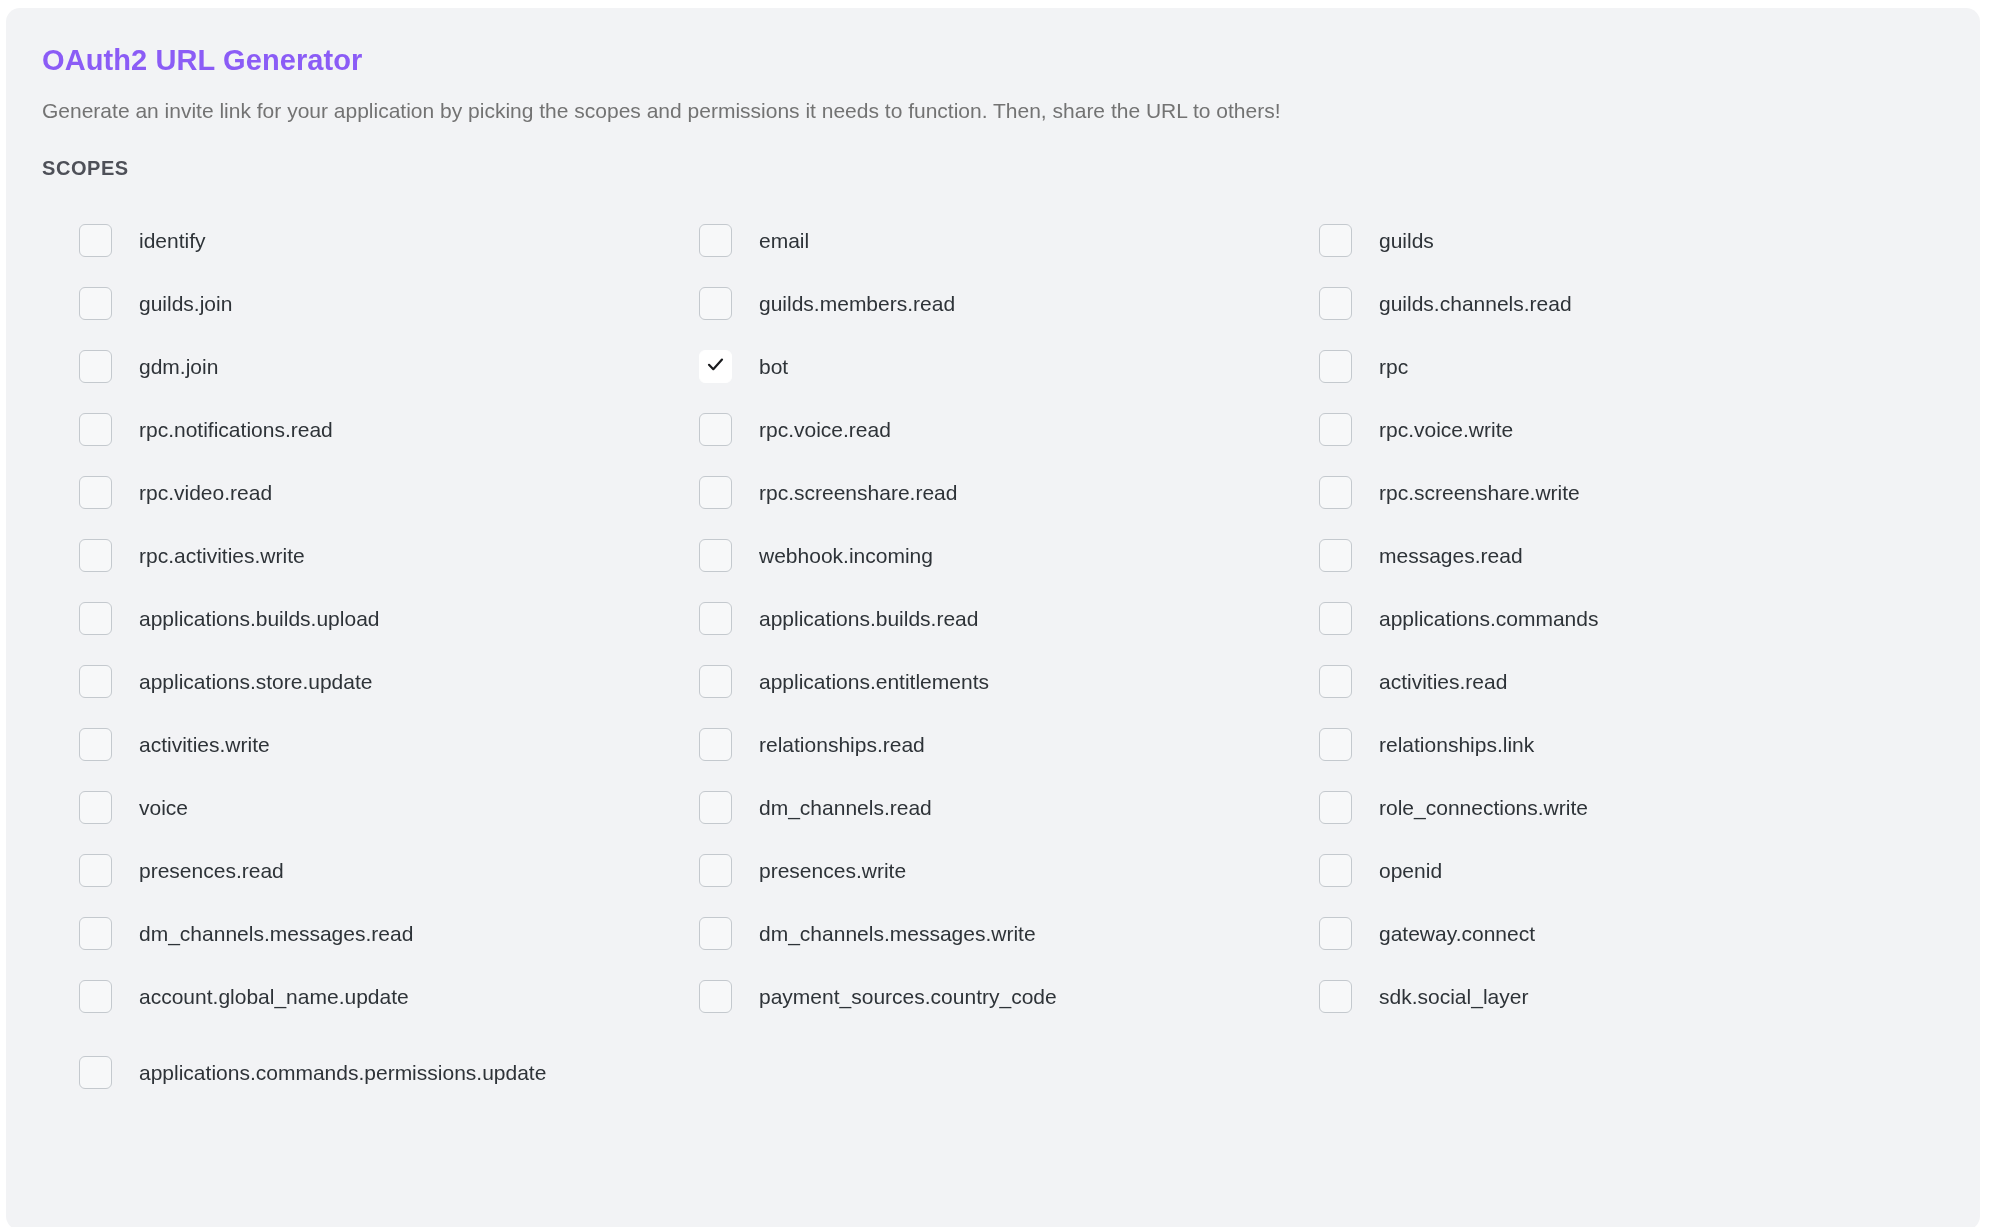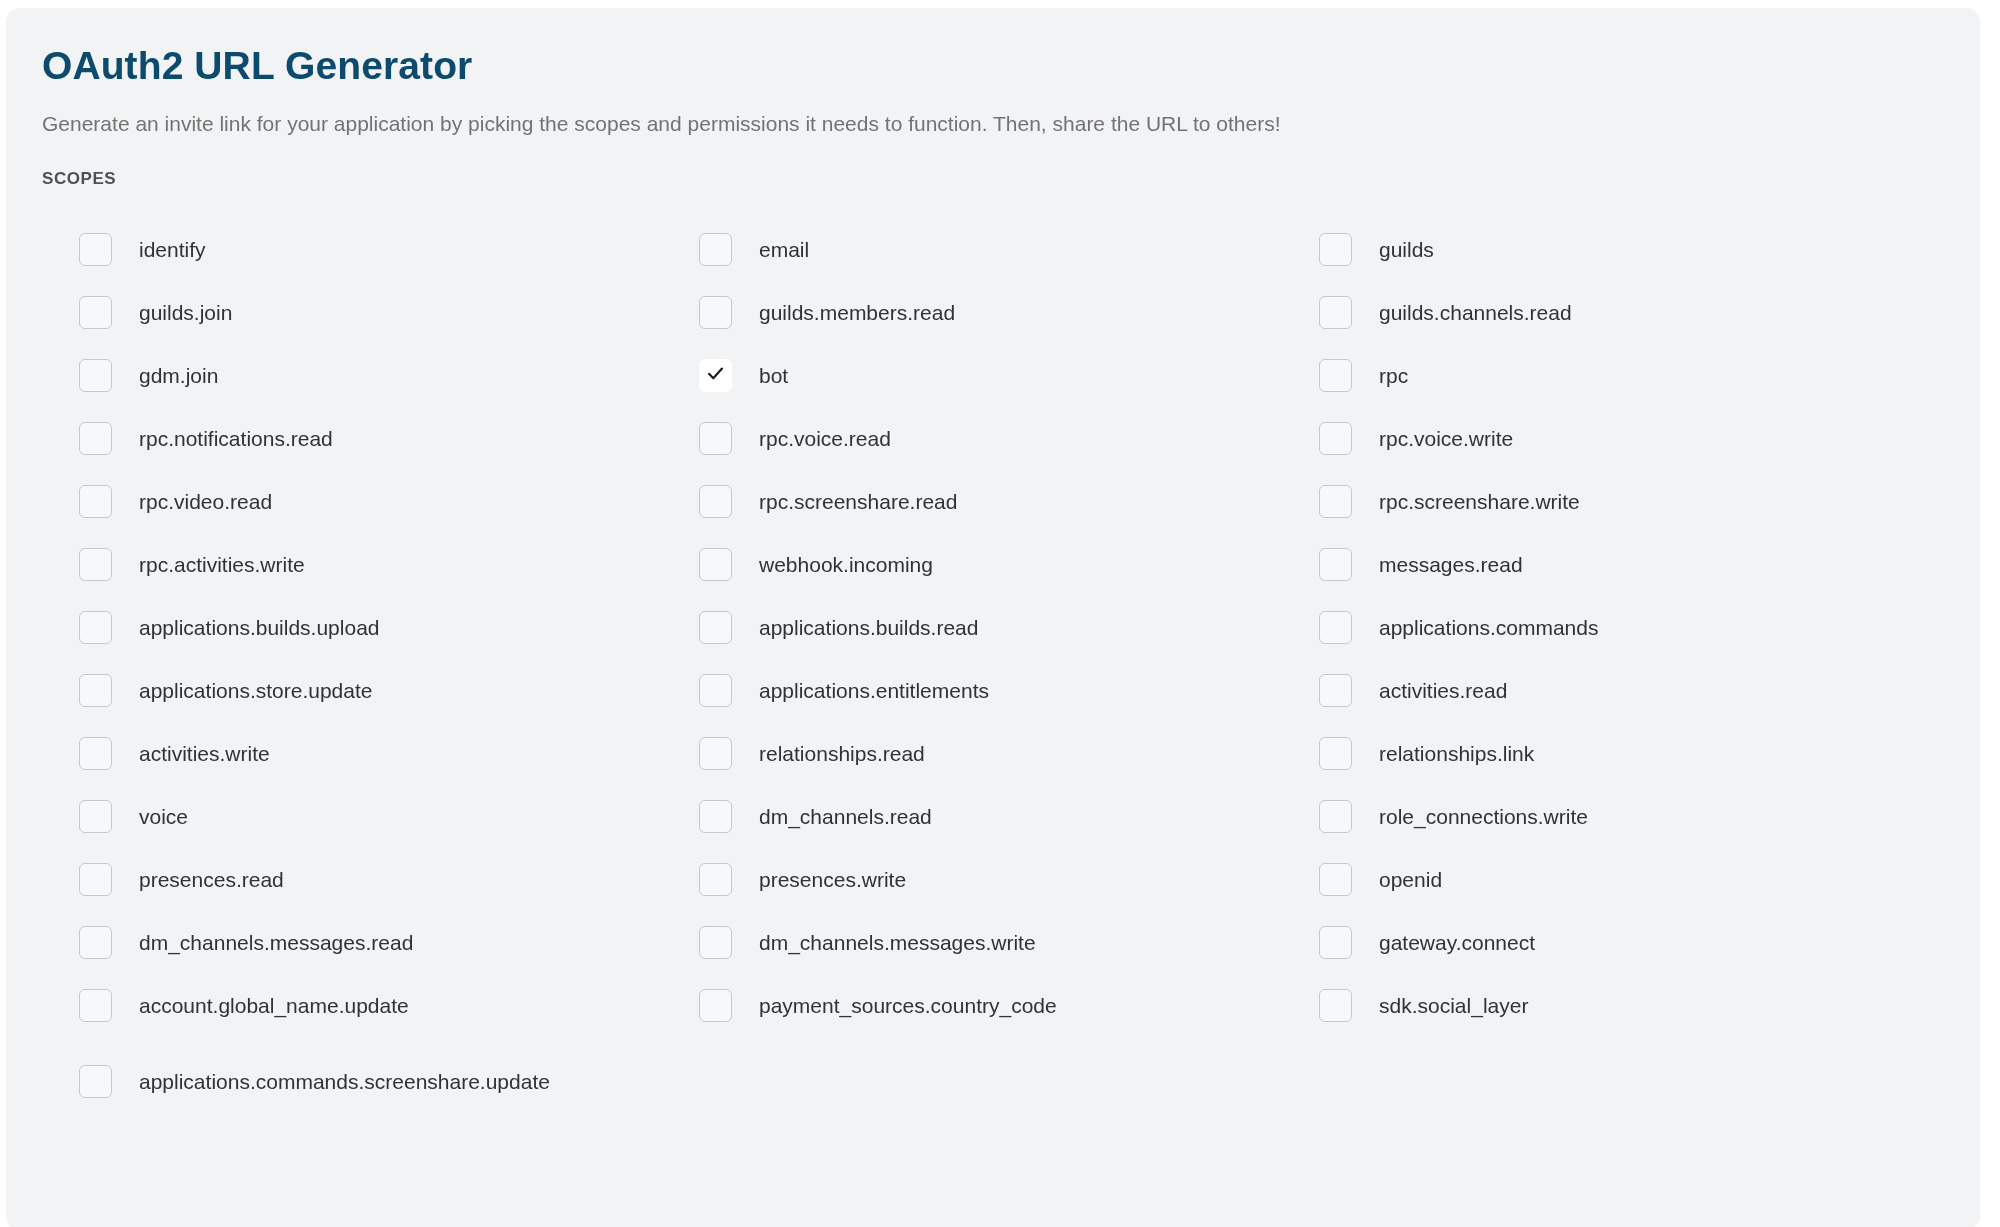--- a/index.html
+++ b/index.html
@@ -21,38 +21,38 @@
     position: absolute;
     left: 6px;
     top: 8px;
     width: 1974px;
     height: 1222px;
     background: #f2f3f5;
     border-radius: 14px;
     padding: 34px 36px 0 36px;
   }
   .card-title {
-    font-size: 39px;
+    font-size: 29px;
     font-weight: 600;
-    color: #0c4a6e;
+    color: #8b5cf6;
     letter-spacing: 0.1px;
     margin: 0;
     padding: 0;
     line-height: 1.25;
   }
   .card-desc {
     font-size: 21px;
     font-weight: 400;
     color: #737373;
     margin: 0;
     padding: 19px 0 0 0;
     line-height: 1.3;
   }
   .section-label {
-    font-size: 17px;
+    font-size: 20px;
     font-weight: 700;
     color: #4e5058;
     letter-spacing: 0.55px;
     padding: 32px 0 0 0;
     text-transform: uppercase;
   }
   .scope-grid {
     display: grid;
     grid-template-columns: 620px 620px 1fr;
     column-gap: 0px;
@@ -267,18 +267,18 @@
         <div class="scope-item">
           <span class="cb"></span>
           <span class="scope-label">payment_sources.country_code</span>
         </div>
         <div class="scope-item">
           <span class="cb"></span>
           <span class="scope-label">sdk.social_layer</span>
         </div>
         <div class="scope-item full">
           <span class="cb"></span>
-          <span class="scope-label">applications.commands.screenshare.update</span>
+          <span class="scope-label">applications.commands.permissions.update</span>
         </div>
       </div>
 
   </div>
 </div>
 
 </body></html>

